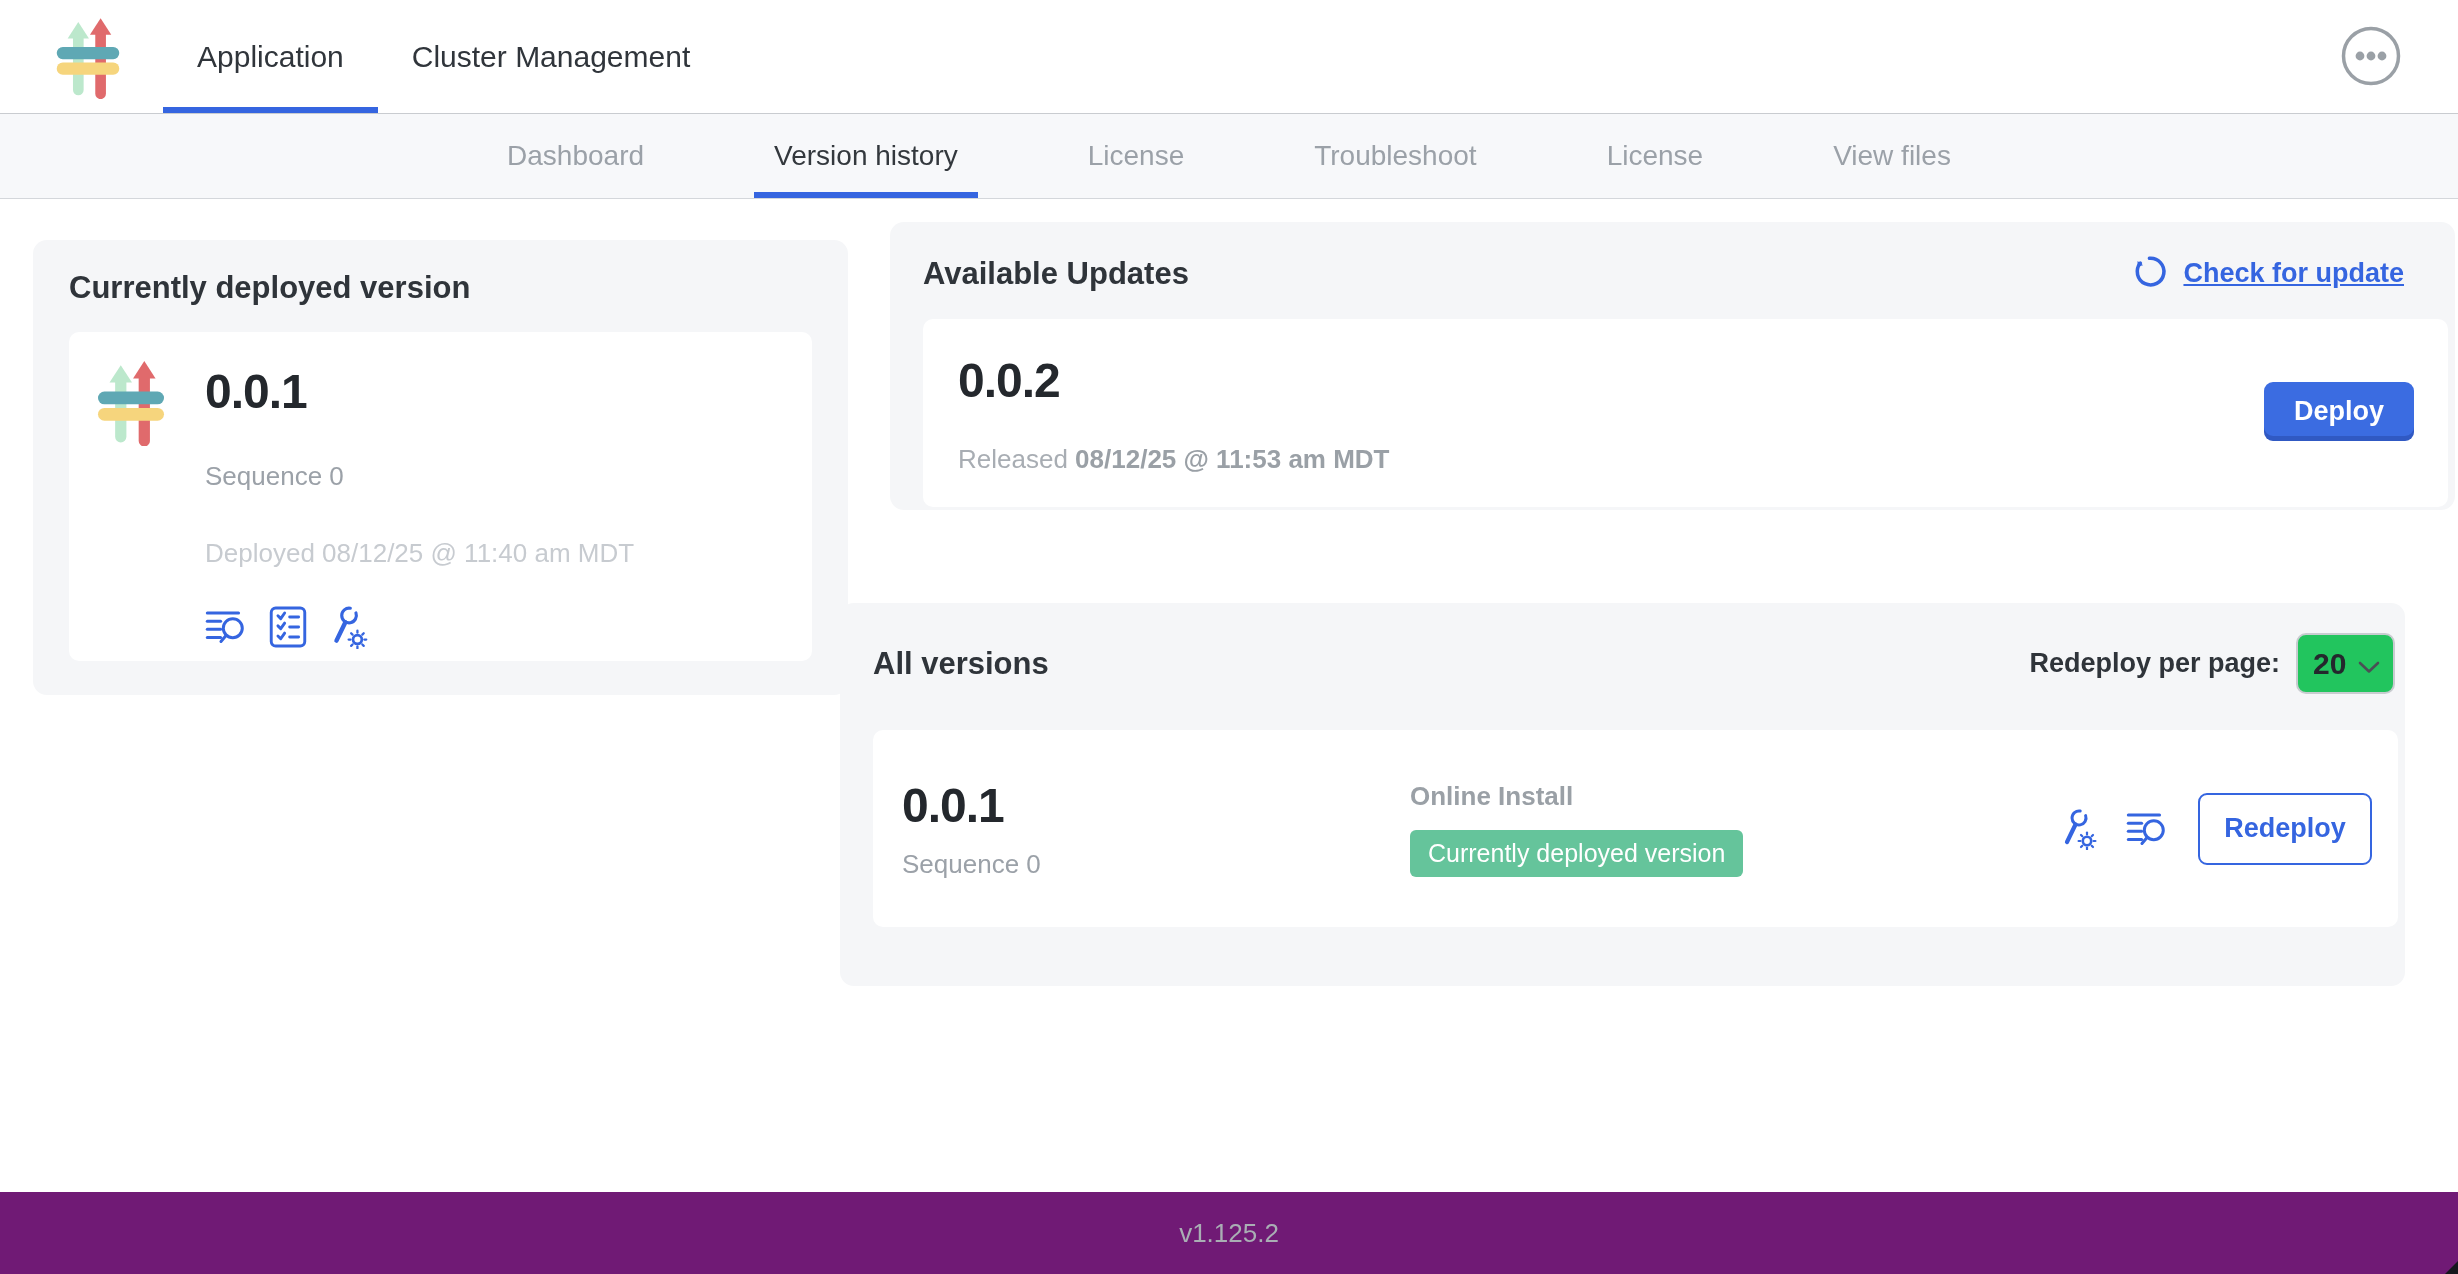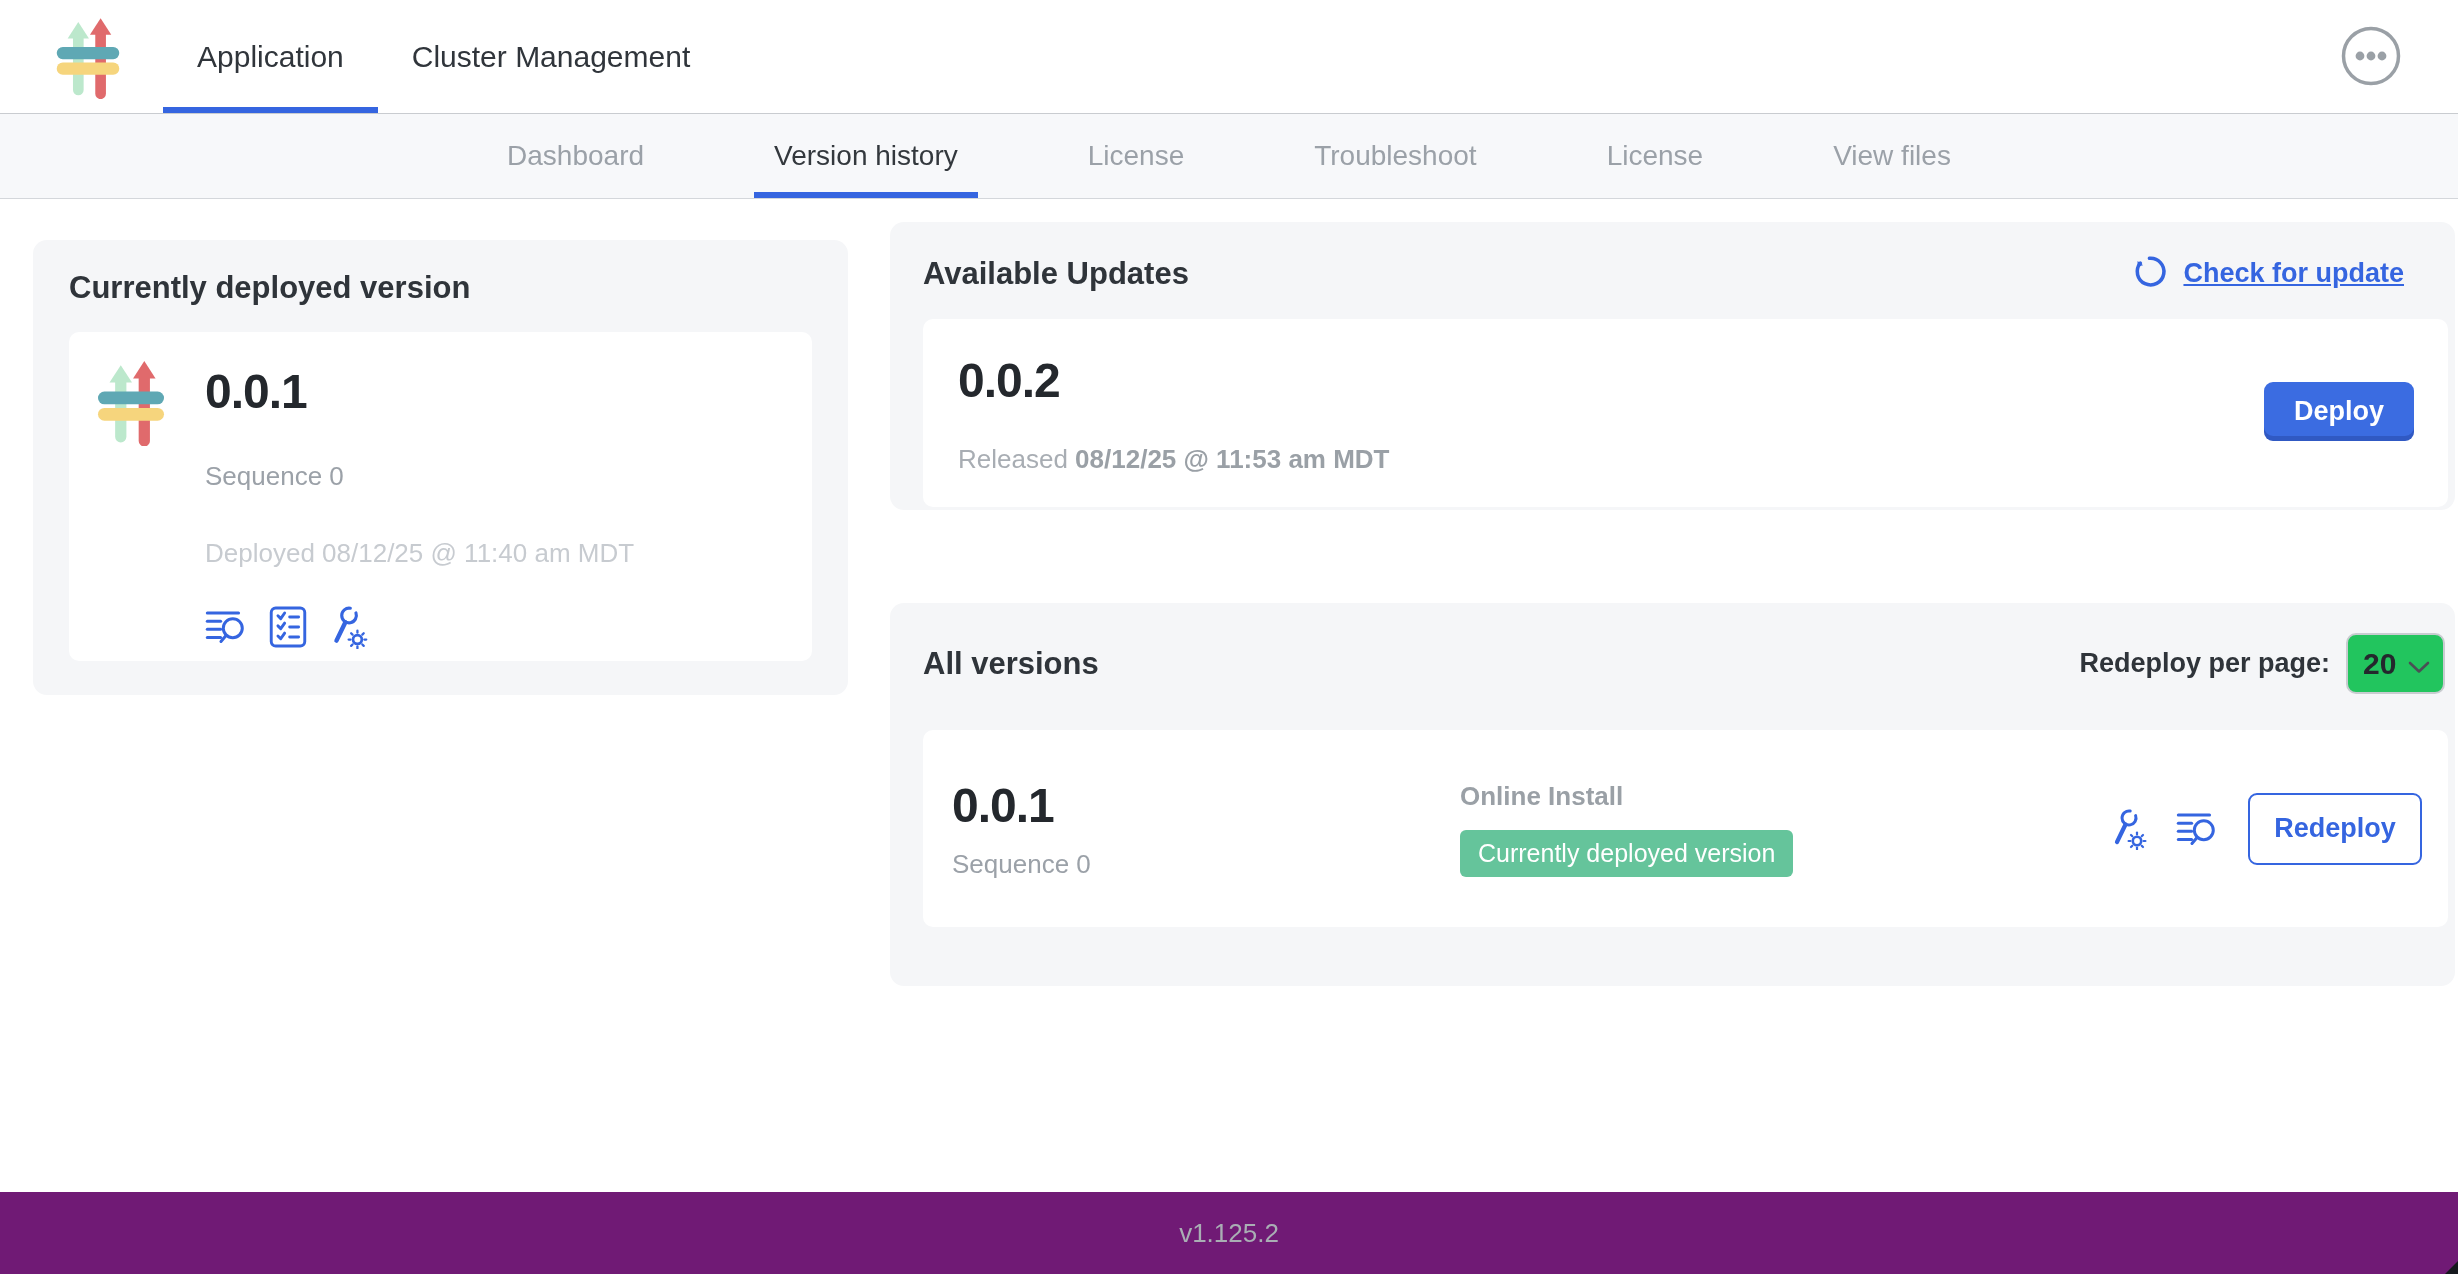--- a/index.html
+++ b/index.html
@@ -23,21 +23,21 @@
     background:#f7f8fa; border-bottom:1px solid #d4d7db;
     display:flex; justify-content:center; gap:90px; }
   .subnav-item { display:flex; align-items:center; padding:0 20px; font-size:28px;
     color:#9ba1a8; cursor:pointer; border-top:6px solid transparent; border-bottom:6px solid transparent; }
   .subnav-item.active { color:#33383d; font-weight:500; border-bottom-color:#3565e0; }
   
   .panel { position:absolute; background:#f5f6f8; border-radius:14px; }
   .panel h2 { font-size:31px; font-weight:700; color:#2f343a; }
   .panel-deployed { left:33px; top:240px; width:815px; height:455px; padding:30px 36px; }
   .panel-updates  { left:890px; top:222px; width:1565px; height:288px; }
-  .panel-versions { left:890px; top:603px; width:1565px; height:383px; }
+  .panel-versions { left:840px; top:603px; width:1565px; height:383px; }
   .card { background:#fff; border-radius:10px; }
   .version-lg { font-size:48px; font-weight:700; color:#24282d; letter-spacing:-1px; }
   .seq { font-size:26px; color:#9ba1a8; }
   
   .deployed-inner { margin-top:26px; height:329px; padding:26px 28px; display:flex; gap:40px; }
   .deployed-info .version-lg { margin-top:6px; }
   .deployed-info .seq { margin-top:42px; }
   .deployed-date { font-size:26px; color:#c7cbd0; margin-top:46px; }
   .icon-row { margin-top:36px; display:flex; align-items:center; gap:20px; }
   .icon-btn { background:none; border:none; padding:0; cursor:pointer; display:block; line-height:0; }

